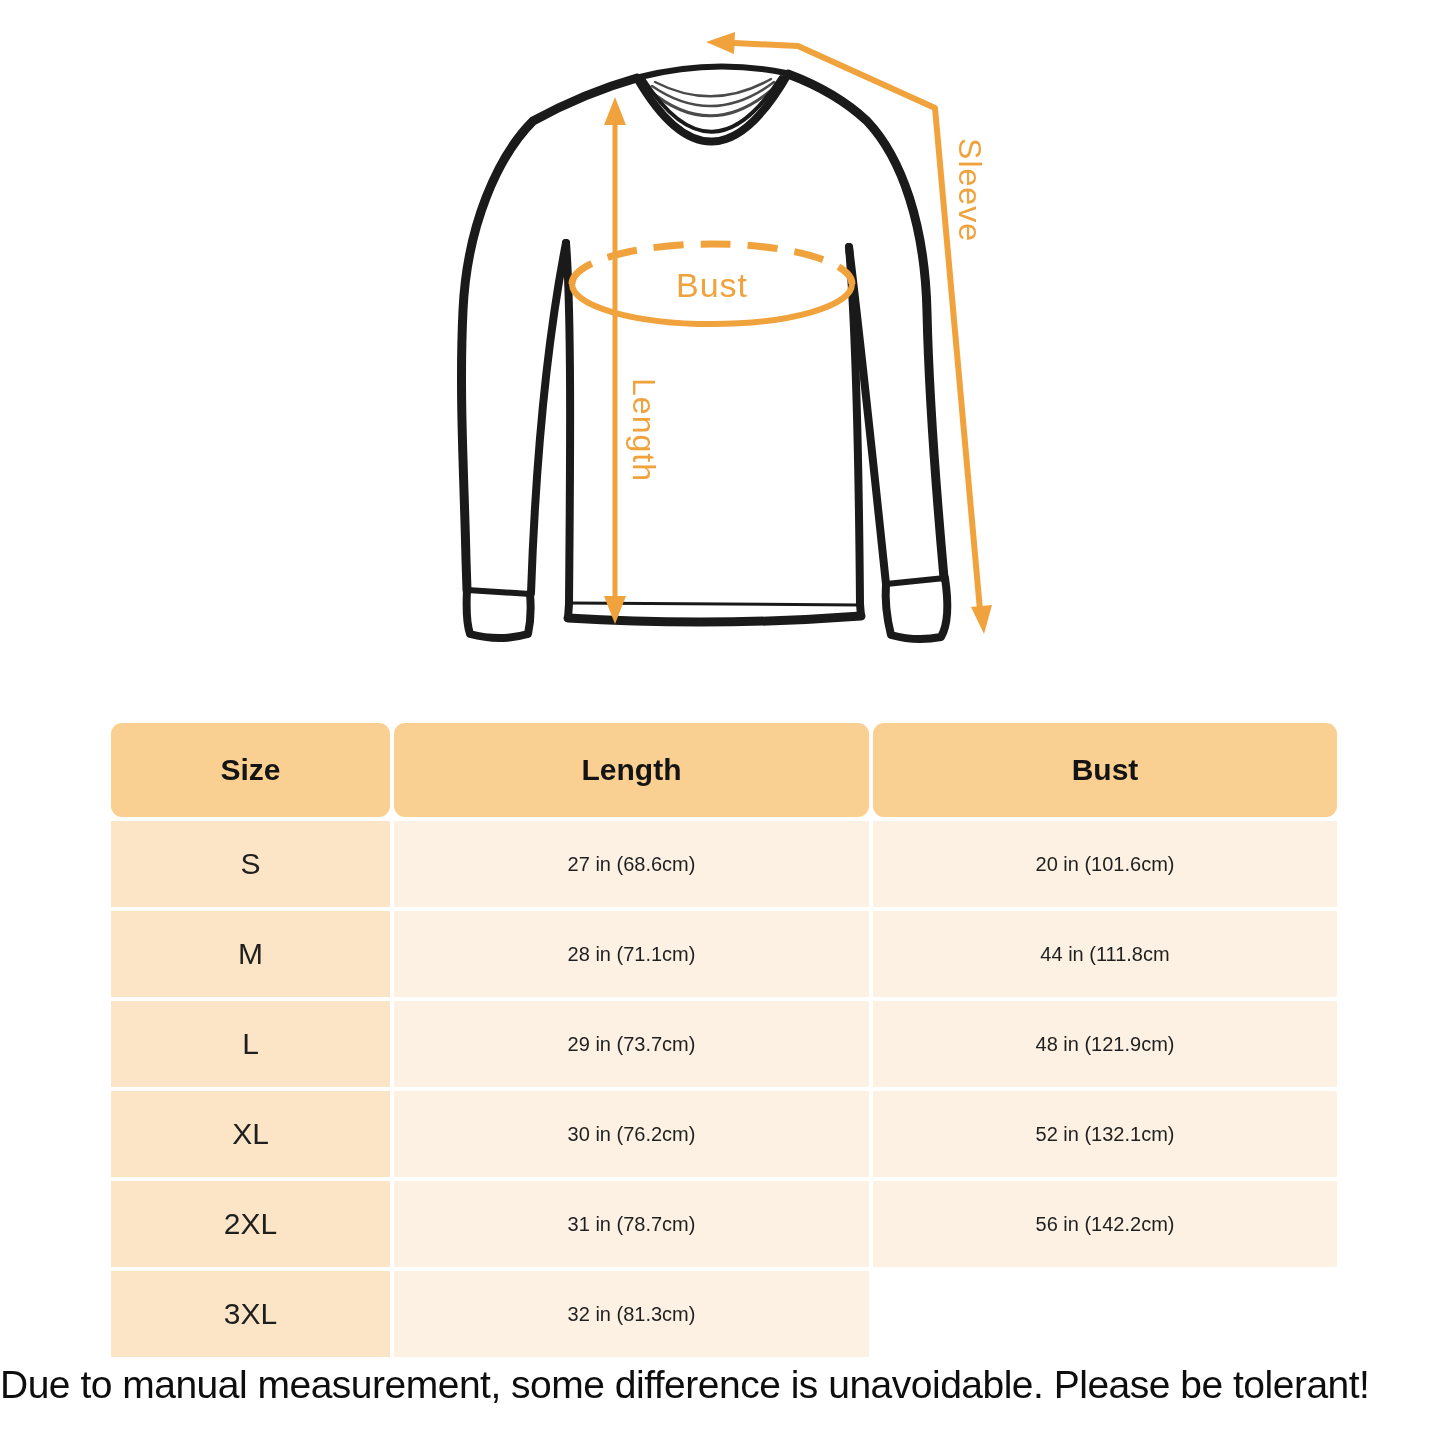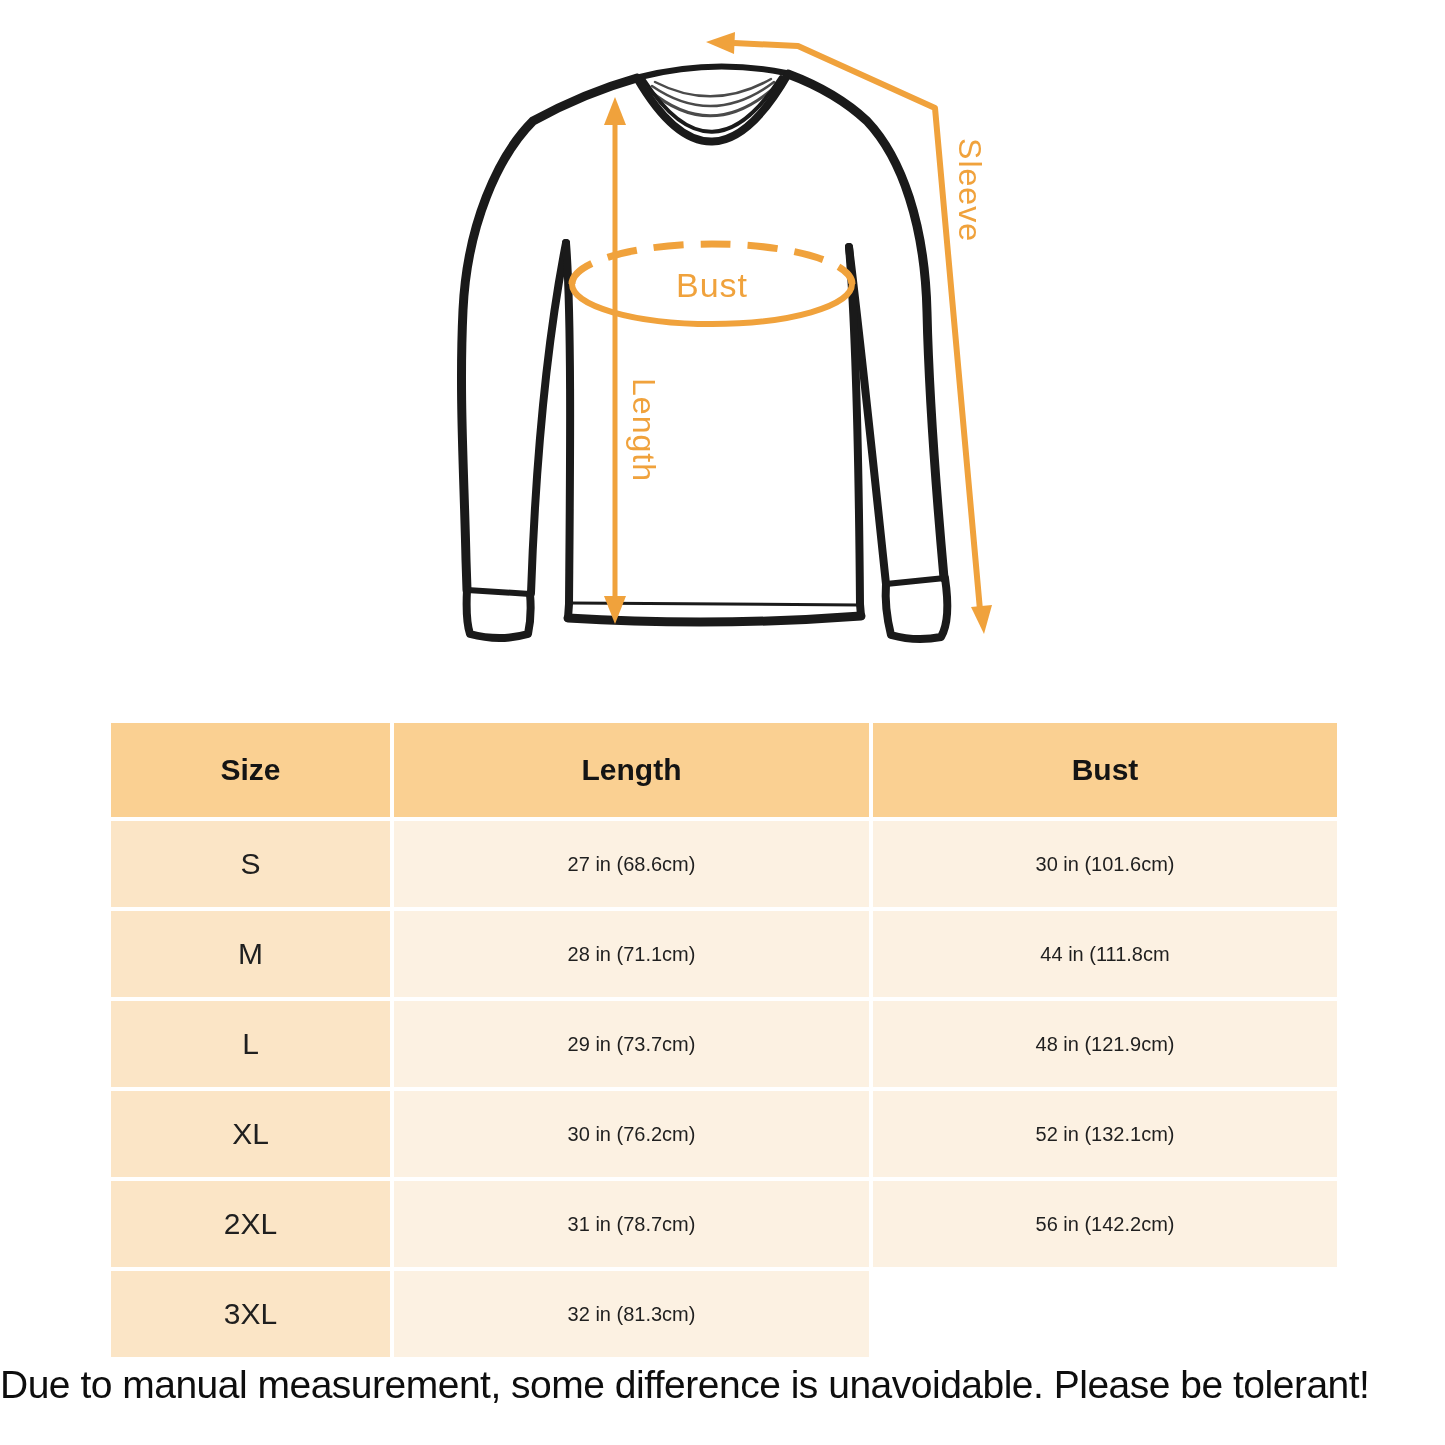--- a/index.html
+++ b/index.html
@@ -27,21 +27,21 @@
   
   .size-table{
     position:absolute;left:111px;top:723px;width:1226px;
     display:grid;
     grid-template-columns:279px 475px 464px;
     grid-template-rows:94px repeat(6,86px);
     gap:4px;background:#fff;
   }
   .cell{display:flex;align-items:center;justify-content:center;
     color:var(--text);font-size:20px;background:var(--value-col-bg);}
-  .cell.head{background:var(--header-bg);font-weight:bold;font-size:30px;color:#141414;}
+  .cell.head{background:var(--header-bg);font-weight:bold;font-size:30px;color:#141414;border-radius:11px;}
   .cell.size-col{background:var(--size-col-bg);font-size:30px;}
 
   
   .footer-note{
     position:absolute;left:0;top:1363px;width:1445px;
     text-align:left;font-size:39px;letter-spacing:-0.5px;color:#0e0e0e;
   }
 </style>
 </head>
 <body>
@@ -107,21 +107,21 @@
     <text class="meas-label" x="959" y="190" text-anchor="middle" transform="rotate(90 959 190)">Sleeve</text>
   </svg>
 
   <div class="size-table">
     <div class="cell head">Size</div>
     <div class="cell head">Length</div>
     <div class="cell head">Bust</div>
 
     <div class="cell size-col">S</div>
     <div class="cell">27 in (68.6cm)</div>
-    <div class="cell">30 in (101.6cm)</div>
+    <div class="cell">20 in (101.6cm)</div>
 
     <div class="cell size-col">M</div>
     <div class="cell">28 in (71.1cm)</div>
     <div class="cell">44 in (111.8cm</div>
 
     <div class="cell size-col">L</div>
     <div class="cell">29 in (73.7cm)</div>
     <div class="cell">48 in (121.9cm)</div>
 
     <div class="cell size-col">XL</div>

